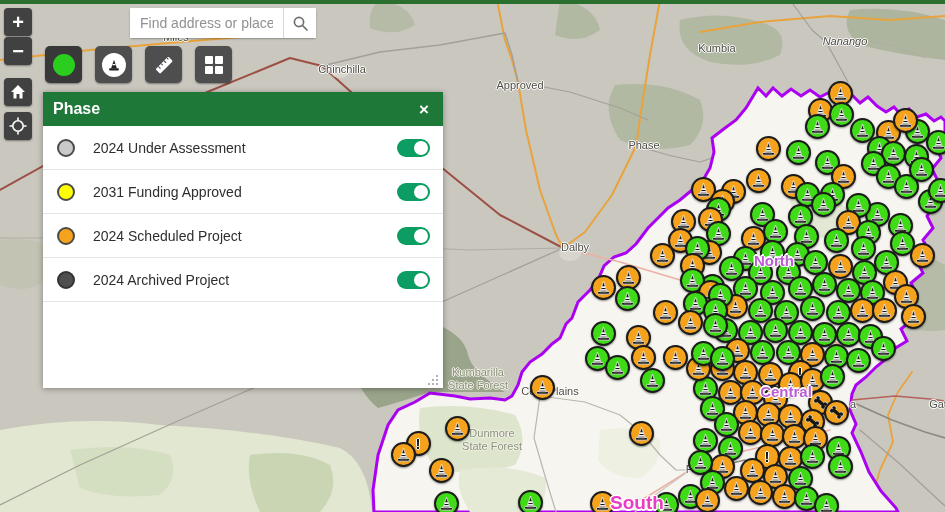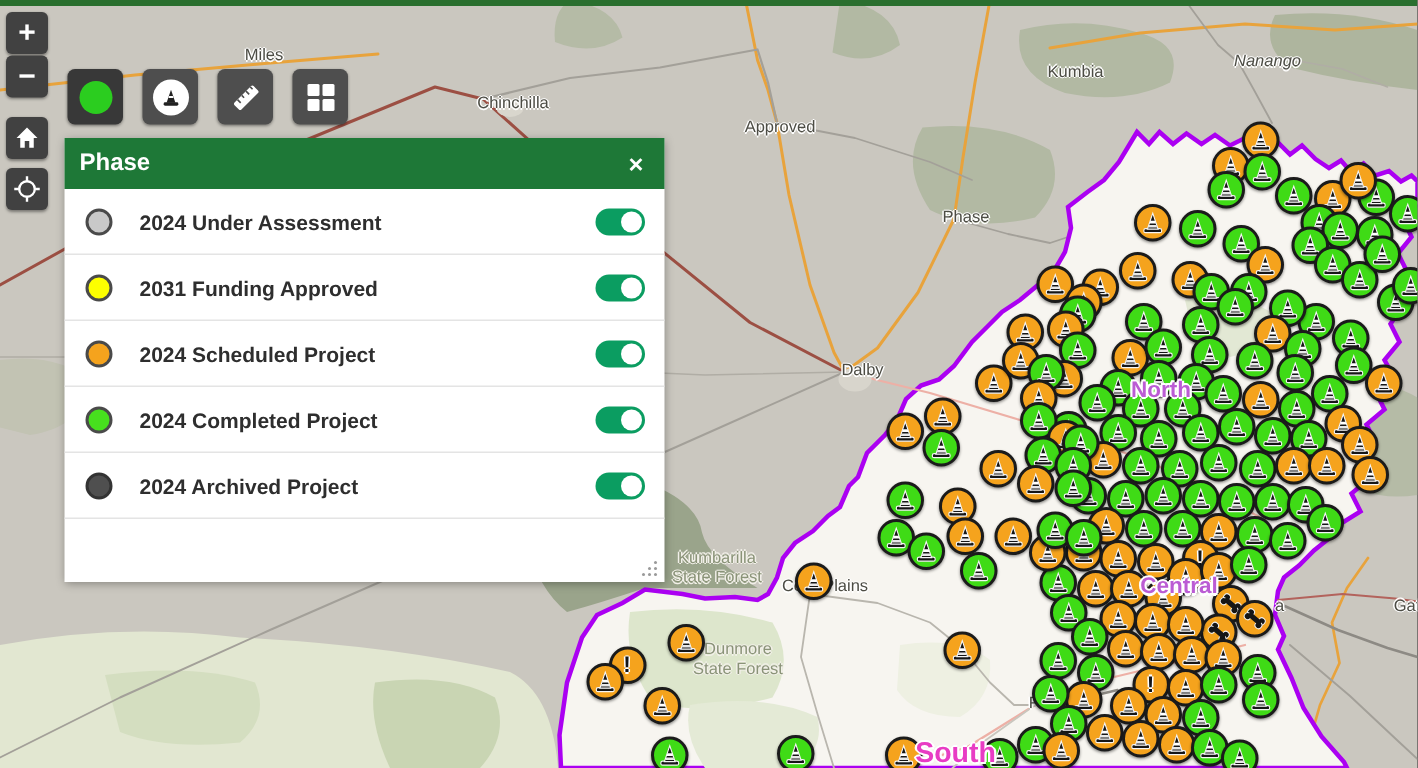--- a/index.html
+++ b/index.html
@@ -41,21 +41,21 @@
   .grid-icon{display:grid;grid-template-columns:8px 8px;grid-template-rows:8px 8px;gap:2px;}
   .grid-icon i{background:#fff;border-radius:1px;}
   
   #phase-panel{position:absolute;left:43px;top:92px;width:400px;height:296px;background:#fff;z-index:11;
     box-shadow:0 1px 6px rgba(0,0,0,.35);}
   #phase-header{height:34px;display:flex;align-items:center;padding:0 10px;}
   #phase-title{color:#fff;font-size:16px;font-weight:bold;flex:1;}
   #phase-close{color:#fff;font-size:17px;font-weight:bold;cursor:pointer;padding:0 4px;line-height:1;}
   .phase-row{height:44px;display:flex;align-items:center;padding:0 13px 0 14px;border-bottom:1px solid #e4e4e4;}
   .swatch{width:18px;height:18px;border-radius:50%;border:2px solid #4a4a4a;flex:none;}
-  .phase-label{font-size:14px;color:#2e2e2e;margin-left:18px;flex:1;font-weight:bold;}
+  .phase-label{font-size:14px;color:#2e2e2e;margin-left:18px;flex:1;}
   .toggle{width:33px;height:18px;border-radius:9px;position:relative;cursor:pointer;flex:none;}
   .toggle .knob{position:absolute;right:2px;top:2px;width:14px;height:14px;border-radius:50%;background:#fff;}
   #grip{position:absolute;right:4px;bottom:4px;width:12px;height:12px;cursor:nwse-resize;}
 </style>
 </head>
 <body>
 
 <div id="stage">
 
   <svg class="maplayer" width="945" height="512" viewBox="0 0 945 512">
@@ -1494,20 +1494,29 @@
         <path d="M8 1 L15 8 H12.5 V14.5 H9.5 V10 H6.5 V14.5 H3.5 V8 H1 Z" fill="#fff"></path>
       </svg>
   </div>
   <div class="navbtn" style="top:112px">
     <svg width="18" height="18" viewBox="0 0 18 18">
       <circle cx="9" cy="9" r="5.2" fill="none" stroke="#fff" stroke-width="1.6"></circle>
       <path d="M9 0.5 V3.5 M9 14.5 V17.5 M0.5 9 H3.5 M14.5 9 H17.5" stroke="#fff" stroke-width="1.6"></path>
     </svg>
   </div>
 
+  <div id="searchbox">
+    <input type="text" placeholder="Find address or place" style="">
+    <div id="search-btn">
+      <svg width="17" height="17" viewBox="0 0 17 17">
+        <circle cx="7" cy="7" r="4.6" fill="none" stroke="#6e6e6e" stroke-width="1.7"></circle>
+        <path d="M10.5 10.5 L15 15" stroke="#6e6e6e" stroke-width="1.7" stroke-linecap="round"></path>
+      </svg>
+    </div>
+  </div>
 
   <div class="toolbtn active" style="left:45px">
     <div class="dot" style="background: rgb(43, 205, 31);"></div>
   </div>
   <div class="toolbtn" style="left:95px">
     <div class="white-circle">
       <svg width="14" height="14" viewBox="0 0 20 20">
           <path d="M10 2.5 L14.2 15 H5.8 Z" fill="#222"></path>
           <rect x="3" y="14.6" width="14" height="3.2" rx="1.4" fill="#222"></rect>
           <path d="M8.2 8.5 h3.6 l0.6 2 h-4.8 Z" fill="#fff"></path>
@@ -1551,27 +1560,20 @@
         </span>
     </div>
     <div class="phase-row">
       <span class="swatch" style="background: rgb(245, 163, 29); border-color: rgb(74, 74, 74);"></span>
       <span class="phase-label">2024 Scheduled Project</span>
       <span class="toggle" style="background: rgb(11, 157, 97);">
           <span class="knob"></span>
         </span>
     </div>
     <div class="phase-row">
-      <span class="swatch" style="background: rgb(71, 224, 30); border-color: rgb(74, 74, 74);"></span>
-      <span class="phase-label">2024 Completed Project</span>
-      <span class="toggle" style="background: rgb(11, 157, 97);">
-          <span class="knob"></span>
-        </span>
-    </div>
-    <div class="phase-row">
       <span class="swatch" style="background: rgb(79, 79, 79); border-color: rgb(51, 51, 51);"></span>
       <span class="phase-label">2024 Archived Project</span>
       <span class="toggle" style="background: rgb(11, 157, 97);">
           <span class="knob"></span>
         </span>
     </div>
     <div id="grip">
       <svg width="12" height="12" viewBox="0 0 12 12">
           <g fill="#9a9a9a">
             <circle cx="10" cy="2" r="1"></circle>

